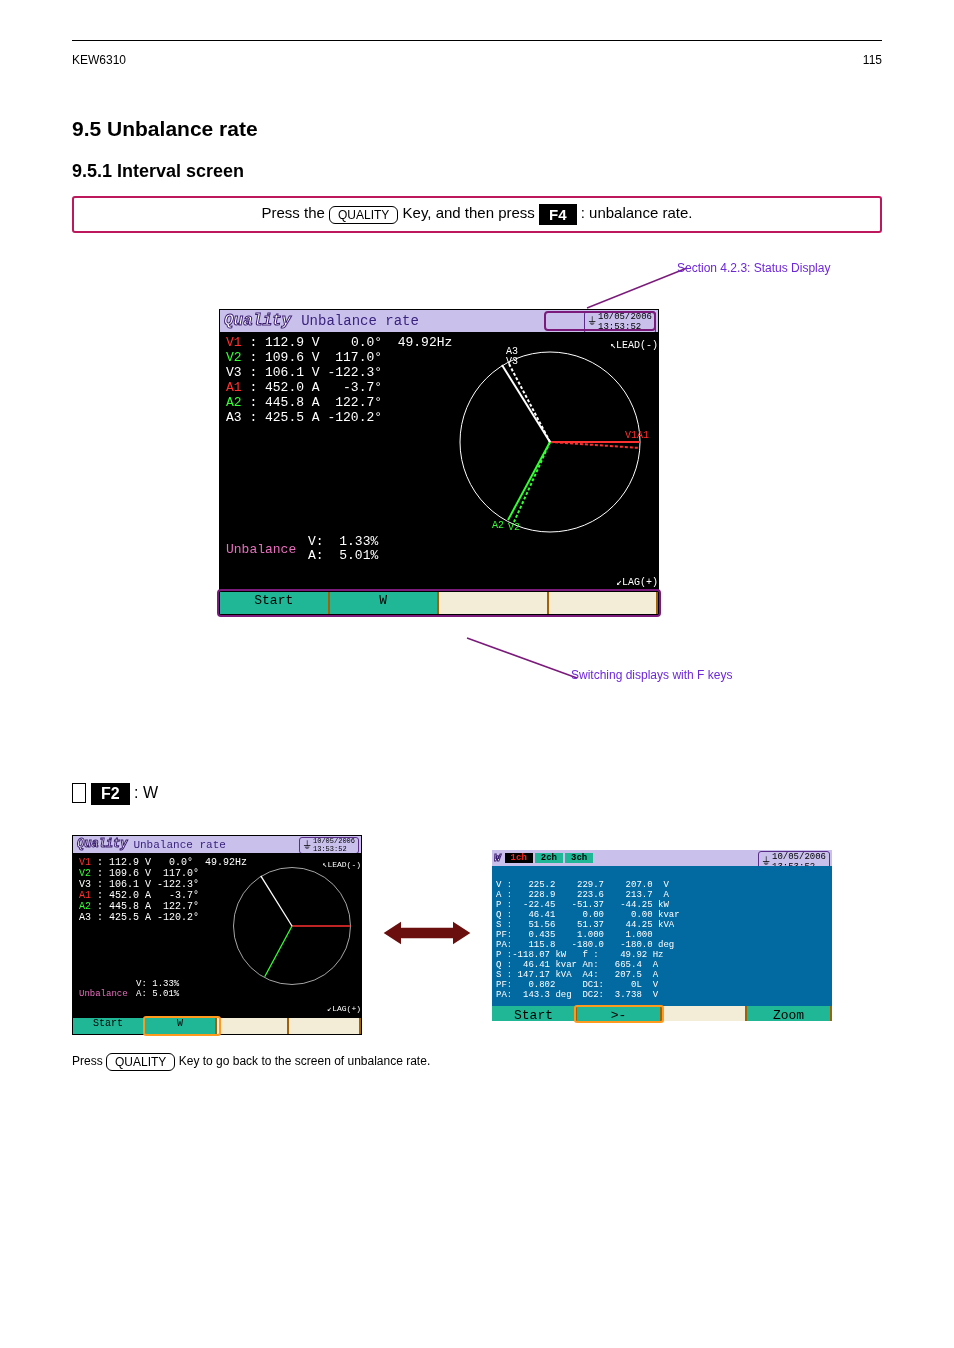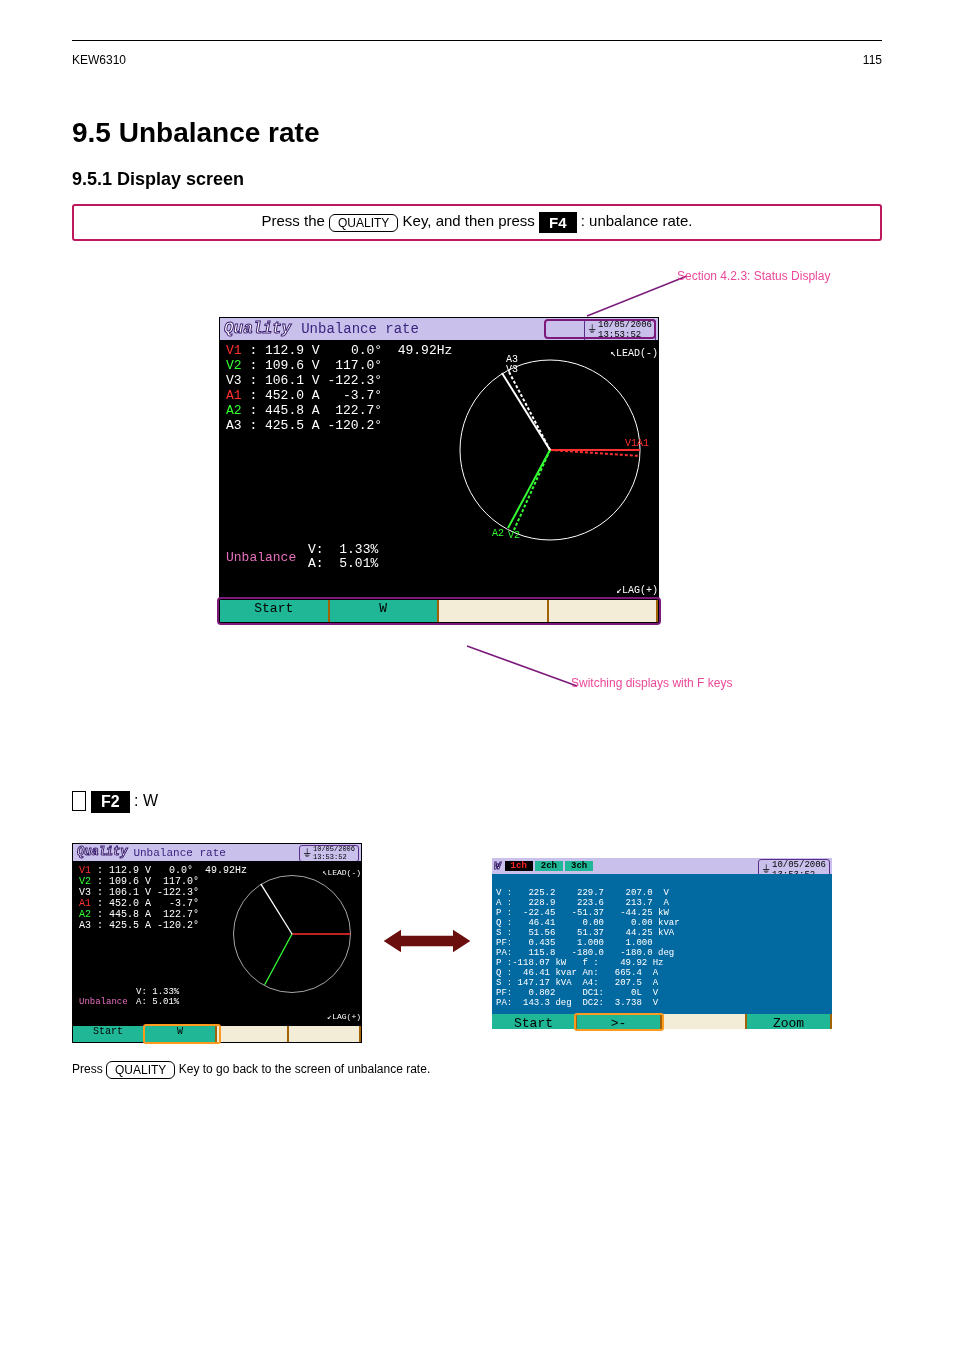--- a/index.html
+++ b/index.html
@@ -21,21 +21,21 @@
     border-top: 1px solid #000;
     margin-bottom: 12px;
   }
   .page-header {
     font-size: 12px;
     margin-top: 4px;
     margin-bottom: 4px;
   }
   .page-num { float: right; font-size:12px; }
   .sect-title {
-    font-size: 28px;
+    font-size: 21px;
     font-weight: bold;
     margin: 50px 0 20px 0;
   }
   .sect-sub {
     font-size: 18px;
     font-weight: bold;
     margin: 10px 0 14px 0;
   }
   .press-box {
     border: 2px solid #be185d;
@@ -165,21 +165,21 @@
     flex:1;
     text-align:center;
     font-family:'Courier New',monospace;
     font-size:13px;
     border-right:2px solid #a16207;
     padding:2px 0;
   }
   .device-small .fbtn{font-size:10px;padding:0;}
   .fbtn.green{background:#1fb796;color:#000;}
   .fbtn.blank{background:#f3ecd7;}
-  .annot{position:absolute;font-size:12px;color:#ec4899;}
+  .annot{position:absolute;font-size:12px;color:#6d28d9;}
   
   .f2row{
     display:flex;
     gap:20px;
     align-items:center;
     margin-top:30px;
     position:relative;
   }
   .arrow-bi{
     width:90px;height:26px;
@@ -246,21 +246,21 @@
 <div class="page">
   <div class="topline"></div>
   <div class="page-header">
     <span>KEW6310</span>
     <span class="page-num">115</span>
   </div>
 
   <div class="sect-title">
     <span>9.5</span> <span>Unbalance rate</span>
   </div>
-  <div class="sect-sub">9.5.1 Display screen</div>
+  <div class="sect-sub">9.5.1 Interval screen</div>
 
   <div class="press-box">
     <span>Press the </span>
     <span class="btn-round">QUALITY</span>
     <span> Key, and then press </span>
     <span class="btn-block">F4</span>
     <span>: unbalance rate.</span>
   </div>
 
   <div class="figwrap">

